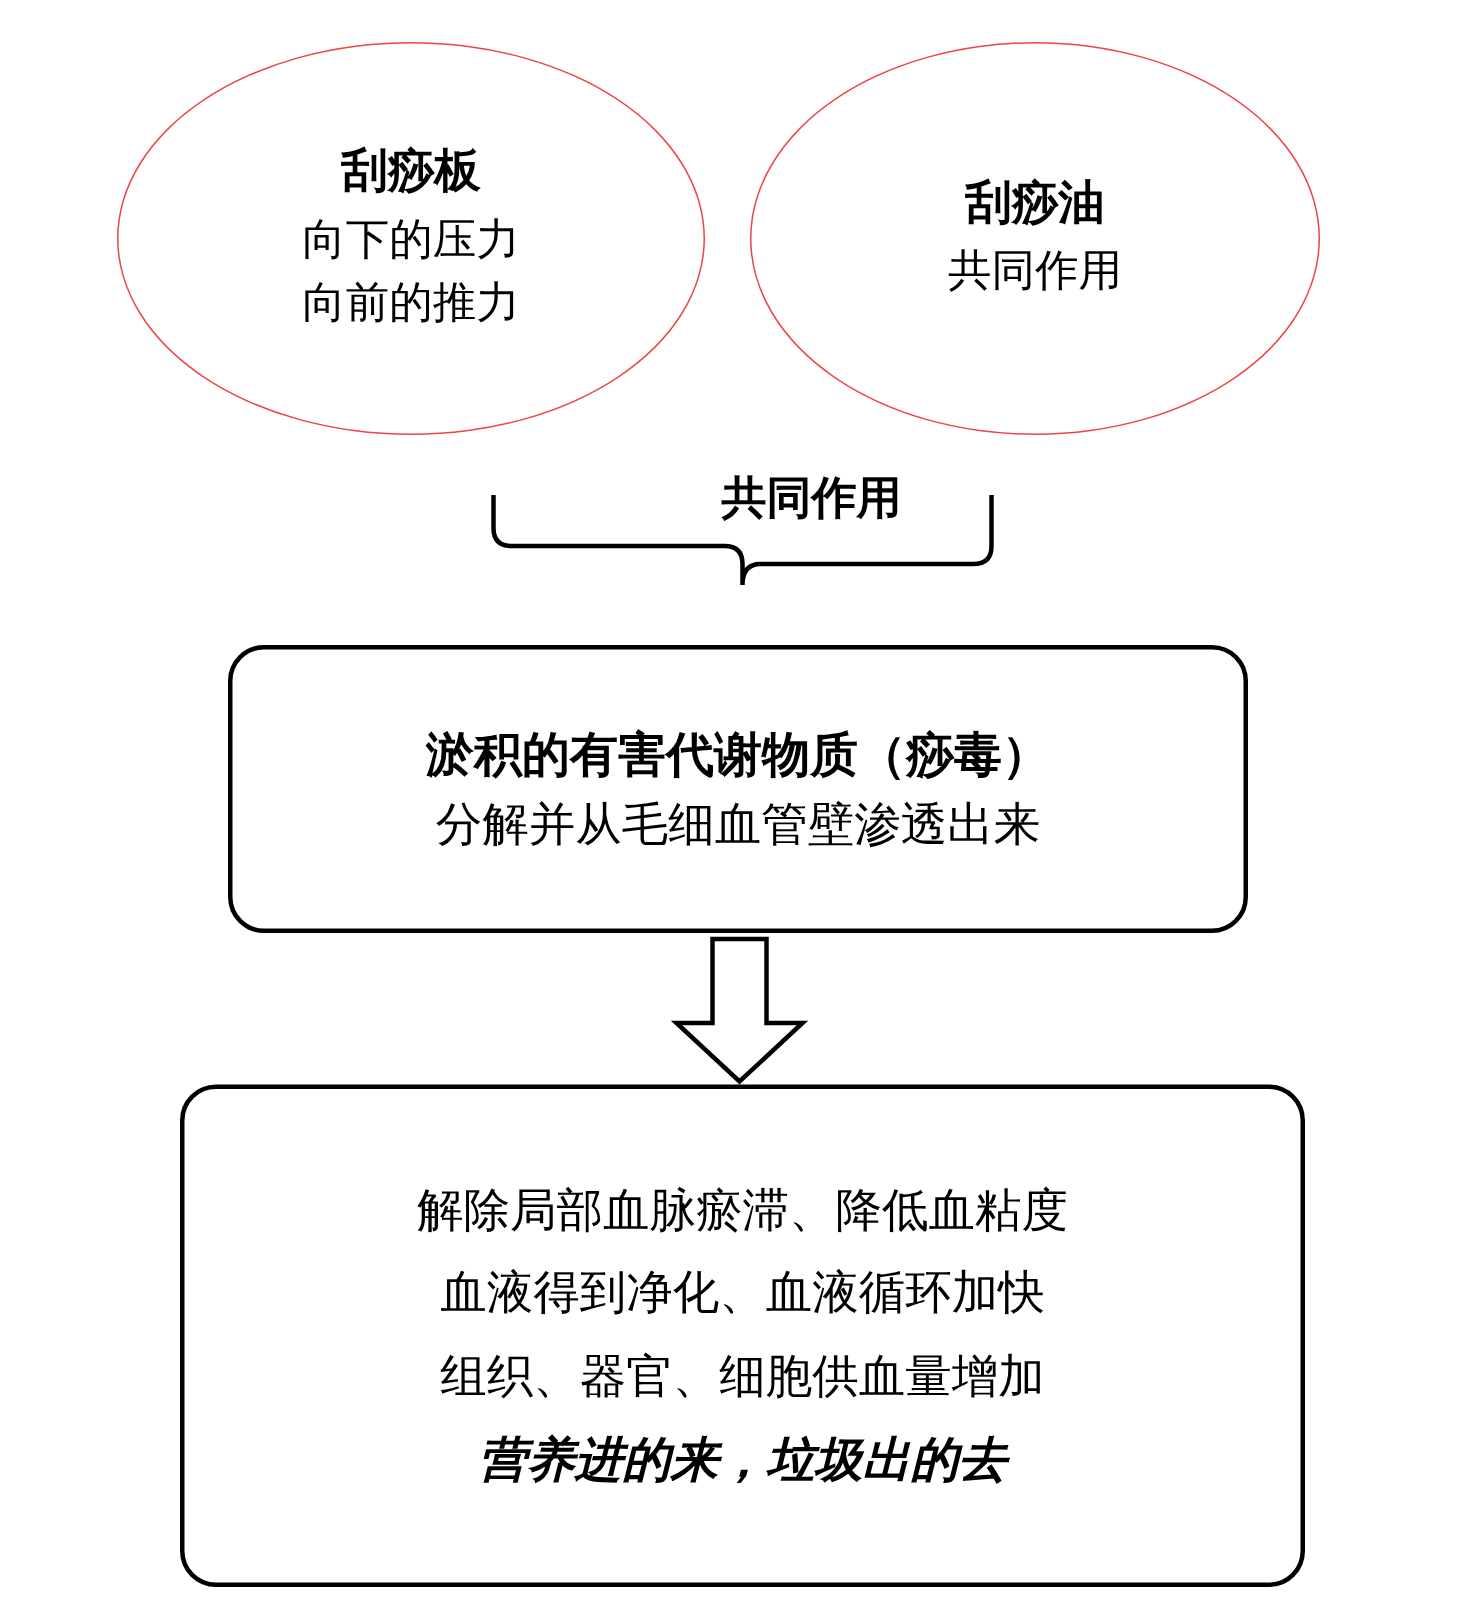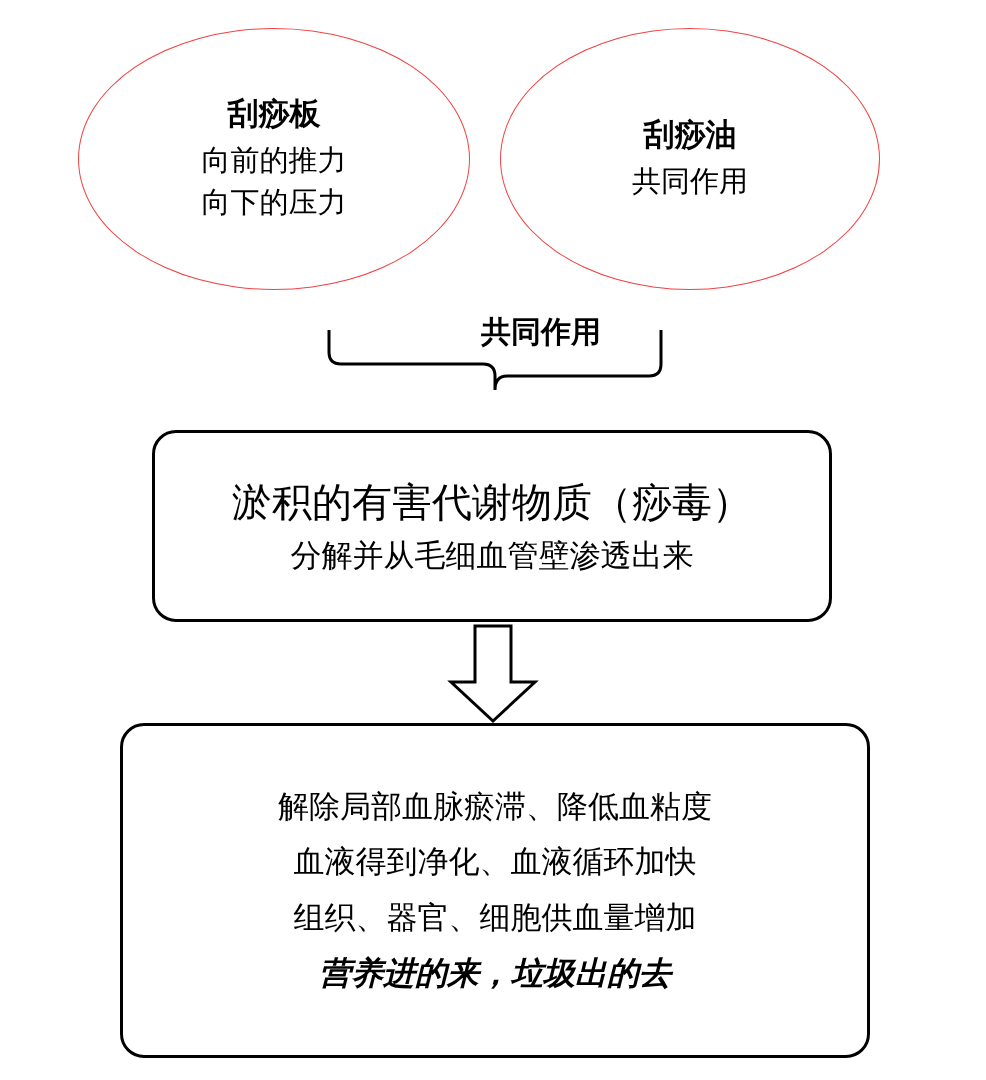--- a/index.html
+++ b/index.html
@@ -73,22 +73,22 @@
     display: flex;
     flex-direction: column;
     align-items: center;
     justify-content: center;
   }
   .box-mid {
     left: 152px; top: 430px; width: 680px; height: 192px;
     border-radius: 24px;
   }
   .box-mid .l1 {
-    font-size: 40px;
-    font-weight: normal;
+    font-size: 32px;
+    font-weight: bold;
     line-height: 1.5;
     text-align: right;
   }
   .box-mid .l2 {
     font-size: 31px;
     line-height: 1.5;
   }
 
   .box-bottom {
     left: 120px; top: 723px; width: 750px; height: 335px;
@@ -113,22 +113,22 @@
     height: 100px;
   }
 </style>
 </head>
 <body>
 
 <div id="diagram">
 
   <div class="ellipse ellipse-left">
     <div class="ell-title">刮痧板</div>
+    <div class="ell-line">向下的压力</div>
     <div class="ell-line">向前的推力</div>
-    <div class="ell-line">向下的压力</div>
   </div>
 
   <div class="ellipse ellipse-right">
     <div class="ell-title">刮痧油</div>
     <div class="ell-line">共同作用</div>
   </div>
 
   <div class="brace-label">共同作用</div>
 
   <svg class="brace" viewBox="0 0 340 80">

